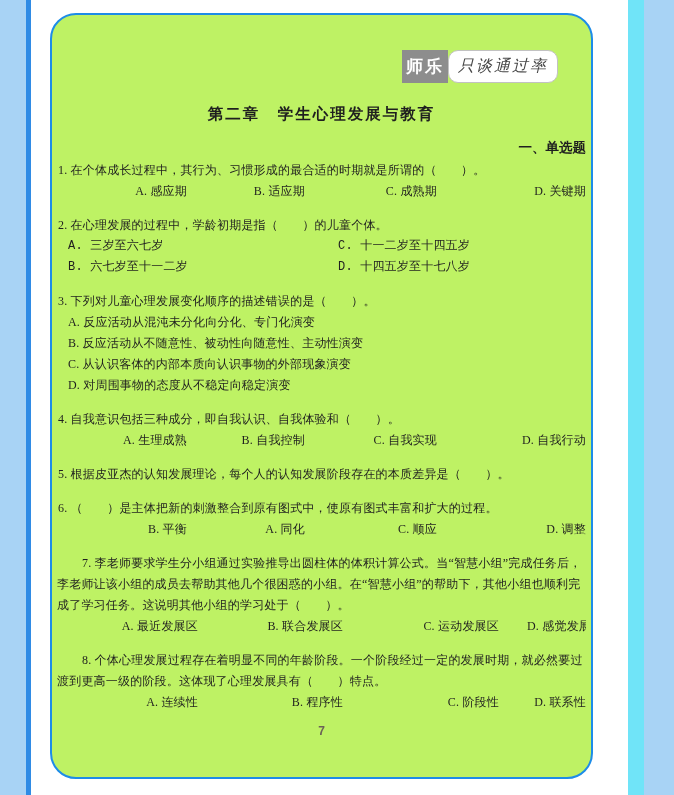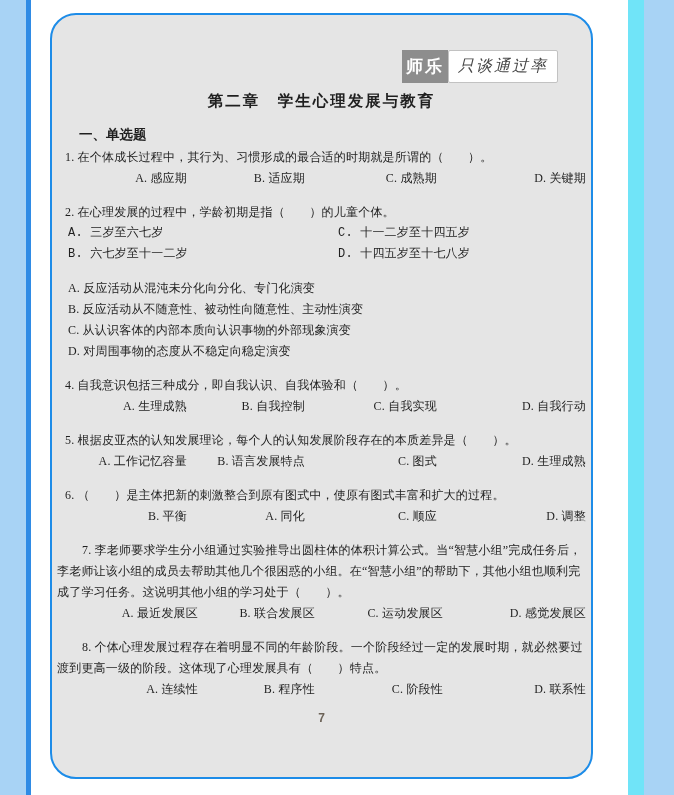--- a/index.html
+++ b/index.html
@@ -14,60 +14,61 @@
   }
   .strip { position: absolute; top: 0; bottom: 0; }
   .strip.l1 { left: 0; width: 26px; background: #a8d3f5; }
   .strip.l2 { left: 26px; width: 5px; background: #2f8be5; }
   .strip.r1 { right: 30px; width: 16px; background: #70e4f8; }
   .strip.r2 { right: 0; width: 30px; background: #a8d3f5; }
 
   .sheet {
     position: absolute; left: 50px; top: 13px;
     width: 543px; height: 766px;
-    background: #e5e5e5;
+    background: #bef264;
     border: 2px solid #1d8ce8;
     border-radius: 26px;
     padding: 20px 5px 0 5px;
   }
 
   .logo-row { display: flex; justify-content: flex-end; align-items: stretch; padding-right: 28px; margin-top: 15px; height: 33px; }
   .logo-mark {
     background: #8d8d8d; color: #ffffff;
     font-family: "Liberation Sans", sans-serif;
     font-weight: bold; font-size: 17px; letter-spacing: 2px;
     display: flex; align-items: center; padding: 0 4px;
   }
   .logo-slogan {
     border: 1px solid #c2c2c2; background: #ffffff;
     color: #474747; font-size: 16px; font-style: italic;
     display: flex; align-items: center; padding: 0 9px;
-    border-radius: 2px; letter-spacing: 2px;
+    border-radius: 10px; letter-spacing: 2px;
   }
 
   .title {
     text-align: center; font-weight: bold; font-size: 15.5px;
-    letter-spacing: 2px; margin-top: 7px; line-height: 21px;
+    letter-spacing: 2px; margin-top: 20px; line-height: 21px;
     font-family: "Liberation Sans", sans-serif;
   }
   .section {
     font-weight: bold; font-size: 13.5px; line-height: 21px;
-    margin: 13px 0 0 22px;
+    margin: 13px 0 0 11px;
     font-family: "Liberation Sans", sans-serif;
+    text-align: right;
   }
 
   .q { margin-top: 13px; font-size: 12px; line-height: 21px; letter-spacing: 0.2px; }
   .q.first { margin-top: 2px; }
-  .stem { margin-left: 8px; }
+  .stem { margin-left: 1px; }
   .stem.indent { margin-left: 0; text-indent: 25px; }
   .opts { margin-left: 11px; display: grid; }
   .opts.row4 { grid-template-columns: 119px 118px 132px auto; text-align: right; }
   .opts.row2 { grid-template-columns: 270px auto; font-family: Liberation Mono, monospace; }
   .opts.list { display: block; }
-  .opts.shift { margin-left: 25px; }
+  .opts.shift { margin-left: 25px; gap: 28px; }
   .opts.shift.row4 { grid-template-columns: 116px 117px 128px auto; }
   .opt { white-space: nowrap; overflow: hidden; }
 
   .pagenum {
     text-align: center; margin-top: 11px;
     font-size: 12px; font-weight: bold; color: #6b6257;
     font-family: "Liberation Sans", sans-serif;
   }
 </style>
 </head>
@@ -102,46 +103,41 @@
     <div class="stem">2. 在心理发展的过程中，学龄初期是指（　　）的儿童个体。</div>
     <div class="opts row2">
       <span class="opt">A. 三岁至六七岁</span>
       <span class="opt">C. 十一二岁至十四五岁</span>
       <span class="opt">B. 六七岁至十一二岁</span>
       <span class="opt">D. 十四五岁至十七八岁</span>
     </div>
   </div>
 
   <div class="q">
+    <div class="stem">3. 下列对儿童心理发展变化顺序的描述错误的是（　　）。</div>
     <div class="opts list">
       <div class="opt">A. 反应活动从混沌未分化向分化、专门化演变</div>
       <div class="opt">B. 反应活动从不随意性、被动性向随意性、主动性演变</div>
       <div class="opt">C. 从认识客体的内部本质向认识事物的外部现象演变</div>
       <div class="opt">D. 对周围事物的态度从不稳定向稳定演变</div>
     </div>
   </div>
 
   <div class="q">
     <div class="stem">4. 自我意识包括三种成分，即自我认识、自我体验和（　　）。</div>
     <div class="opts row4">
       <span class="opt">A. 生理成熟</span>
       <span class="opt">B. 自我控制</span>
       <span class="opt">C. 自我实现</span>
       <span class="opt">D. 自我行动</span>
     </div>
   </div>
 
   <div class="q">
     <div class="stem">5. 根据皮亚杰的认知发展理论，每个人的认知发展阶段存在的本质差异是（　　）。</div>
-    <div class="opts row4">
-      <span class="opt">A. 工作记忆容量</span>
-      <span class="opt">B. 语言发展特点</span>
-      <span class="opt">C. 图式</span>
-      <span class="opt">D. 生理成熟</span>
-    </div>
   </div>
 
   <div class="q">
     <div class="stem">6. （　　）是主体把新的刺激整合到原有图式中，使原有图式丰富和扩大的过程。</div>
     <div class="opts row4">
       <span class="opt">B. 平衡</span>
       <span class="opt">A. 同化</span>
       <span class="opt">C. 顺应</span>
       <span class="opt">D. 调整</span>
     </div>

